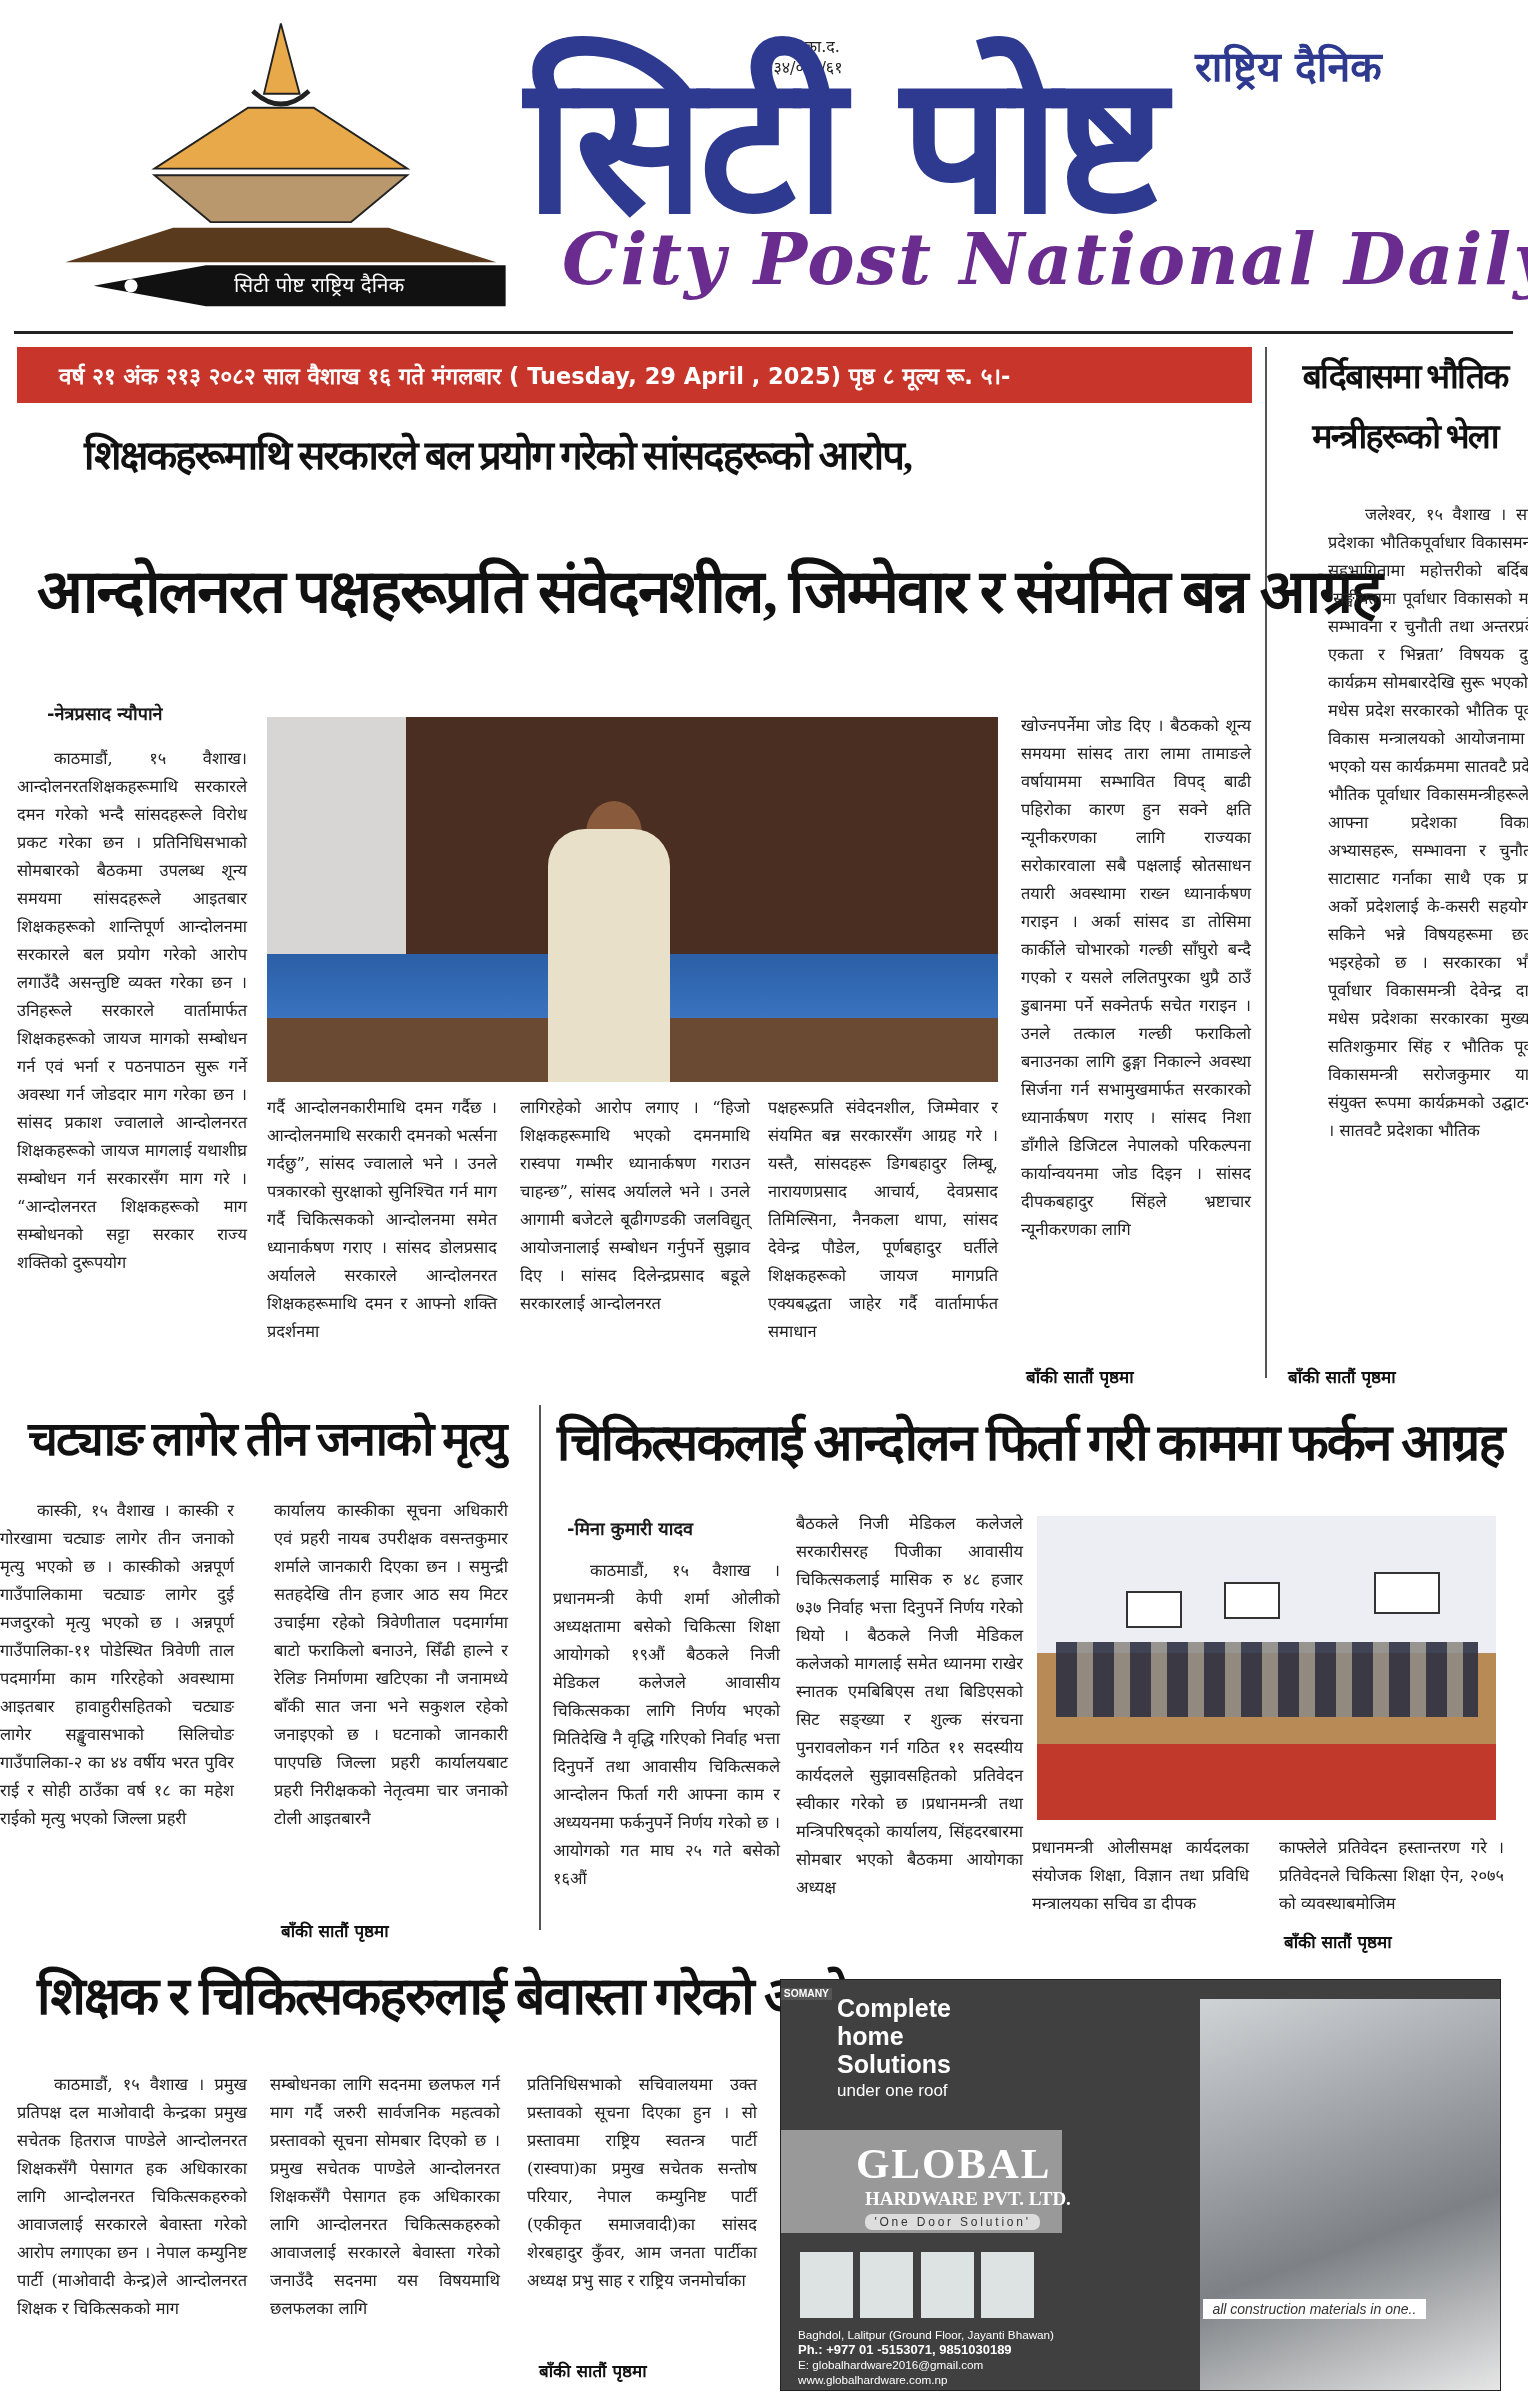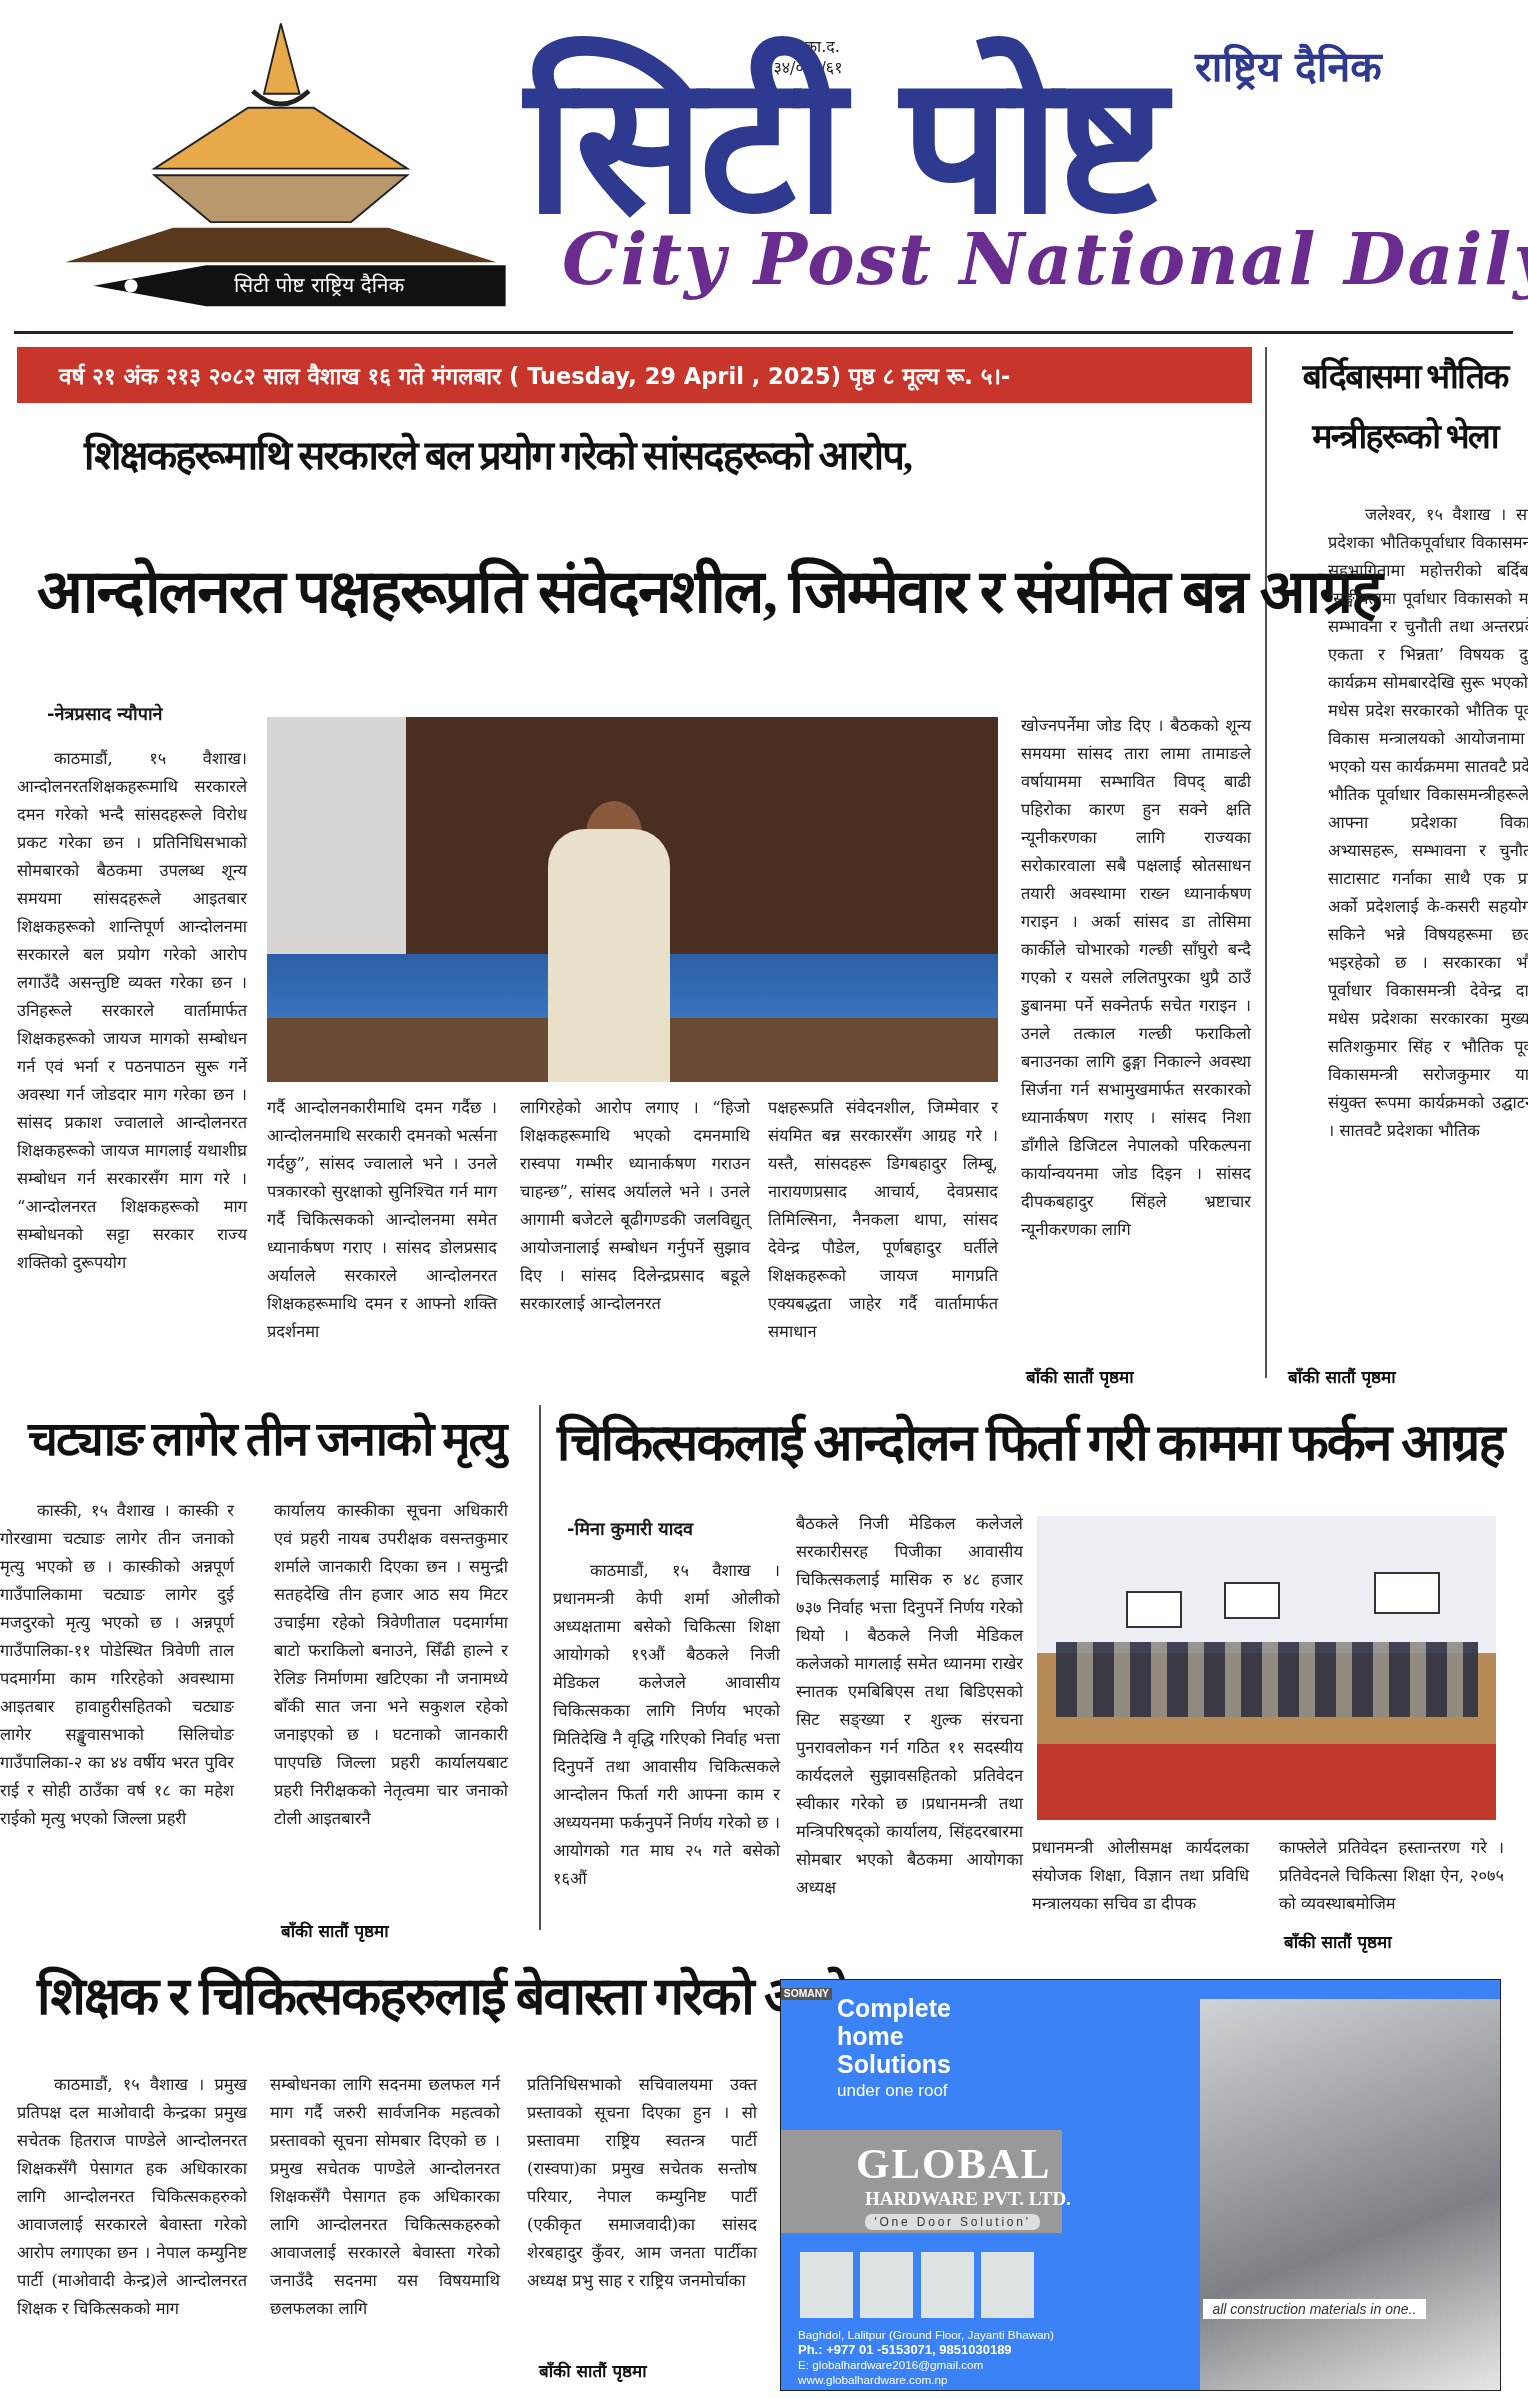--- a/index.html
+++ b/index.html
@@ -35,21 +35,21 @@
   .photo { overflow: hidden; }
   .photo1 { left: 267px; top: 717px; width: 731px; height: 365px; background: linear-gradient(90deg, #d8d6d4 0 19%, #4a2e22 19% 100%); }
   .photo1 .desk { position: absolute; left: 0; bottom: 0; width: 100%; height: 35%; background: linear-gradient(180deg, #2b5fa6, #3a73c0 50%, #6b4a33 50%); }
   .photo1 .speaker { position: absolute; left: 281px; top: 112px; width: 122px; height: 253px; background: #e8e0c8; border-radius: 37px 37px 0 0; }
   .photo1 .speaker-head { position: absolute; left: 319px; top: 84px; width: 56px; height: 66px; background: #8a5a3c; border-radius: 50%; }
   .photo2 { left: 1037px; top: 1516px; width: 459px; height: 304px; background: linear-gradient(180deg, #eceef4 0 45%, #b88a55 45% 75%, #c0392b 75% 100%); }
   .photo2 .people { position: absolute; left: 19px; top: 126px; width: 422px; height: 75px; background: repeating-linear-gradient(90deg, #2d3042 0 20.6px, #8e8a84 20.6px 37px); opacity: .9; }
   .photo2 .screen { position: absolute; width: 56px; height: 37px; background: #fff; border: 2.8px solid #333; }
 
   
-  .ad { left: 780px; top: 1979px; width: 721px; height: 412px; border: 1.9px solid #222; background: #3b82f6; overflow: hidden; color: #fff; font-family: "Liberation Sans", sans-serif; }
+  .ad { left: 780px; top: 1979px; width: 721px; height: 412px; border: 1.9px solid #222; background: #404040; overflow: hidden; color: #fff; font-family: "Liberation Sans", sans-serif; }
   .ad .grey { position: absolute; left: 0; top: 150px; width: 281px; height: 103px; background: #999; }
   .ad .photo-r { position: absolute; right: 0; top: 19px; width: 300px; height: 394px; background: linear-gradient(160deg, #cfd3d6, #7d8185 60%, #e8e8e8); }
   .ad .headline { position: absolute; left: 56px; top: 14px; font-size: 25px; font-weight: bold; line-height: 28px; }
   .ad .sub { position: absolute; left: 56px; top: 70px; font-size: 17px; line-height: 26px; }
   .ad .brand { position: absolute; left: 75px; top: 159px; font-size: 43px; font-weight: bold; font-family: "Liberation Serif", serif; letter-spacing: 1.9px; }
   .ad .brand2 { position: absolute; left: 84px; top: 208px; font-size: 19px; font-weight: bold; font-family: "Liberation Serif", serif; }
   .ad .tag { position: absolute; left: 84px; top: 234px; font-size: 12px; letter-spacing: 2.8px; background: #ddd; color: #333; padding: 0.9px 9.4px; border-radius: 7px; }
   .ad .tagline { position: absolute; left: 422px; top: 319px; font-size: 14px; font-style: italic; color: #333; background: #fff; padding: 1.9px 9.4px; }
   .ad .info { position: absolute; left: 17px; top: 347px; font-size: 11.7px; line-height: 15px; }
   .ad .info .phone { font-size: 13px; font-weight: bold; }

